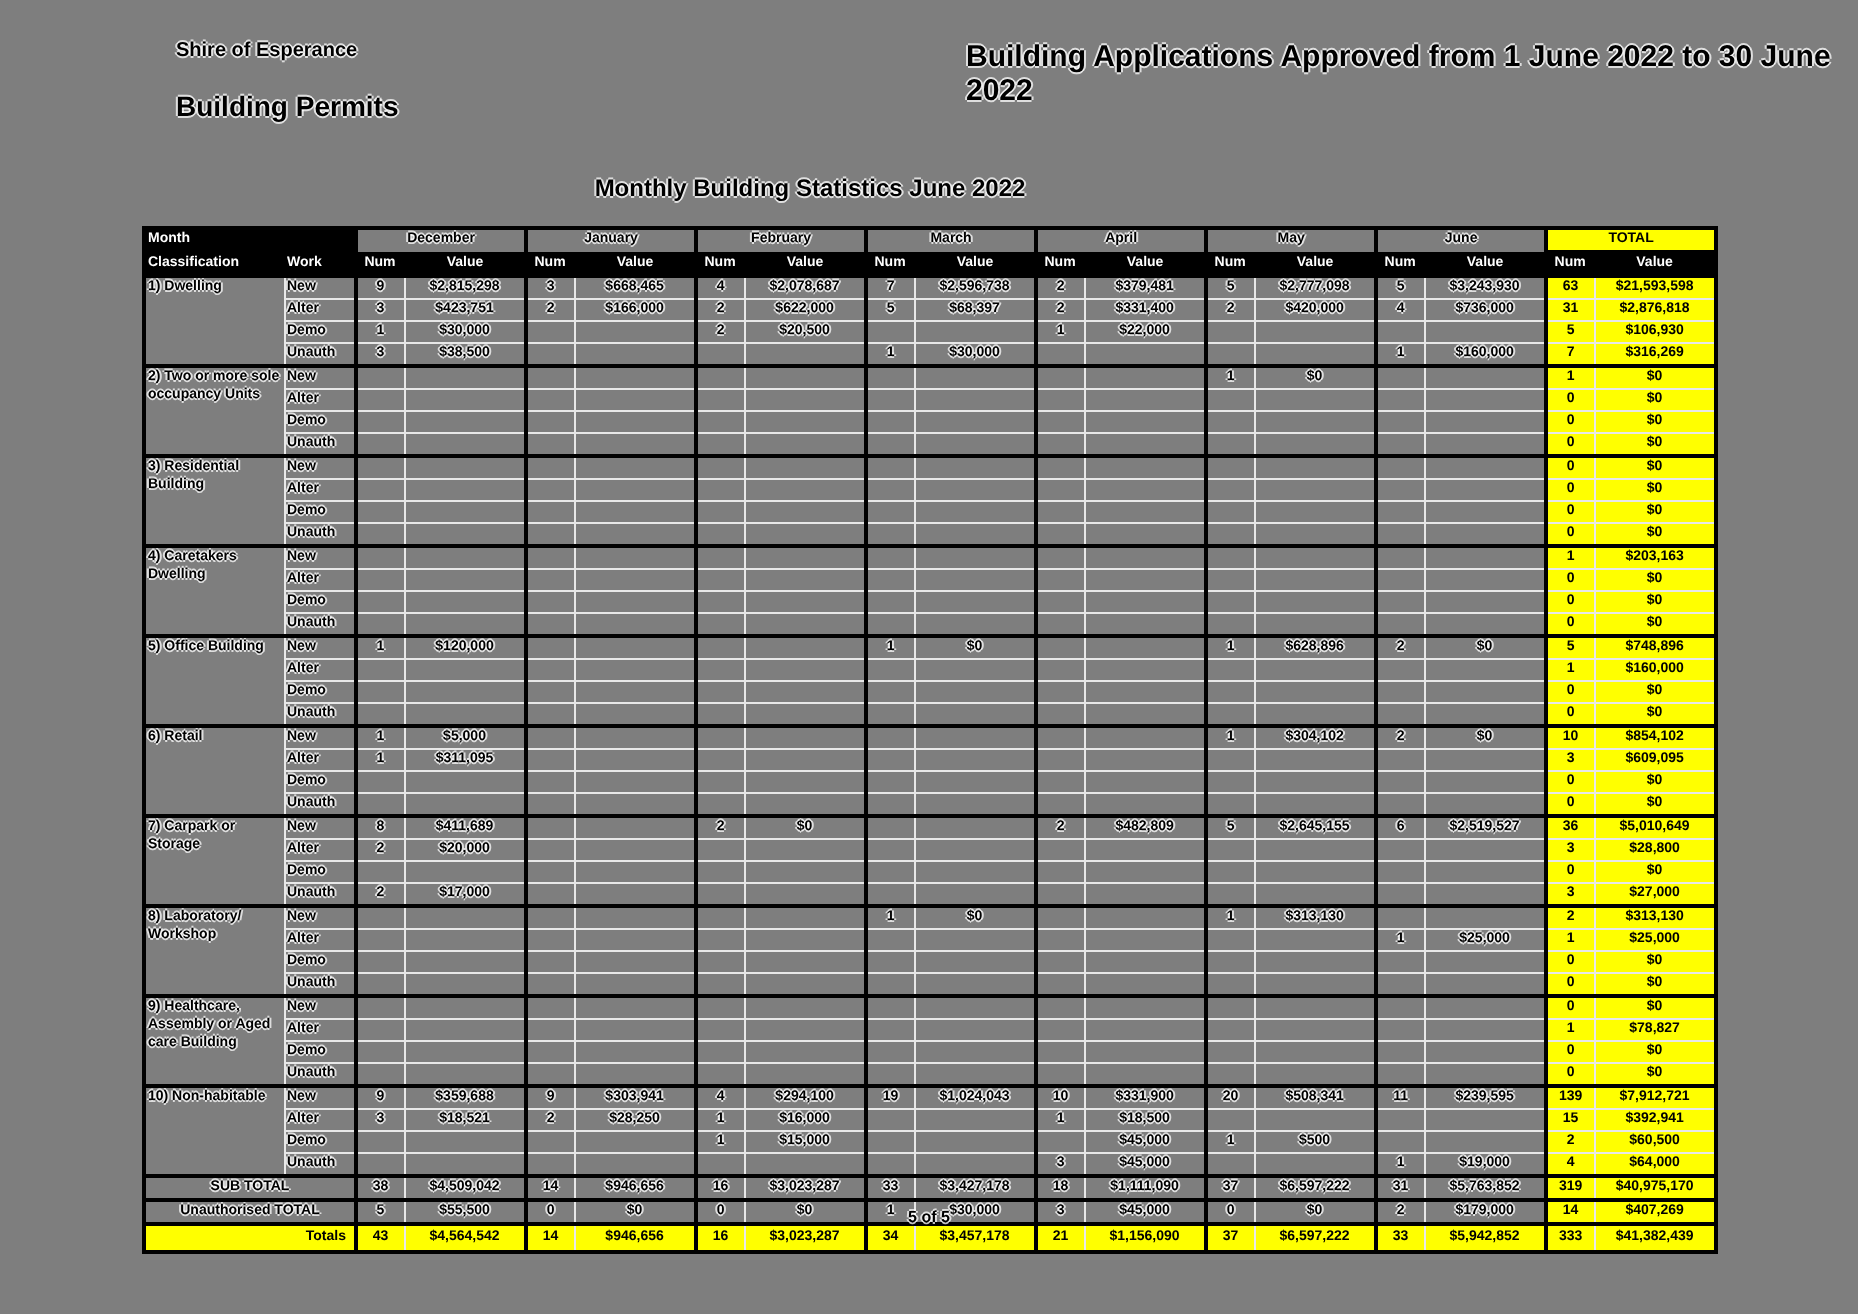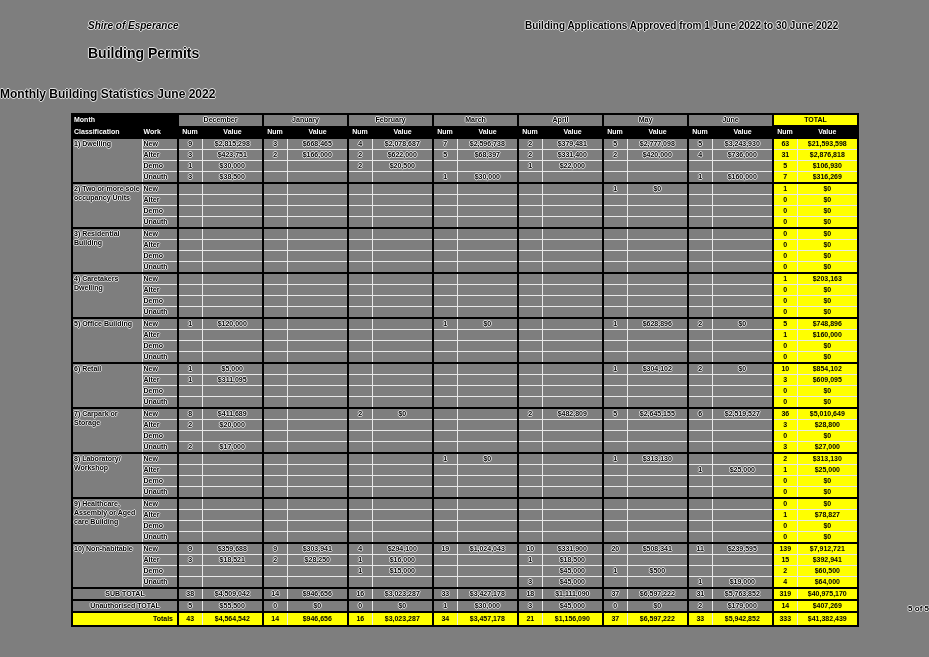--- a/index.html
+++ b/index.html
@@ -6,25 +6,25 @@
   body{
     width:929px;height:657px;position:relative;overflow:hidden;
     background:#7e7e7e;
     font-family:"Liberation Sans",sans-serif;
   }
   .halo{
     color:#000;font-weight:bold;
     text-shadow:0 1px 0 rgba(255,255,255,.75),0 -1px 0 rgba(255,255,255,.75),
                 1px 0 0 rgba(255,255,255,.75),-1px 0 0 rgba(255,255,255,.75);
   }
-  .org-name{position:absolute;left:88px;top:20px;font-size:10px;font-style:italic;}
+  .org-name{position:absolute;left:88px;top:20px;font-size:10px;}
   .org-sub{position:absolute;left:88px;top:45px;font-size:14px;}
-  .approved-range{position:absolute;left:525px;top:20px;font-size:10px;}
-  .doc-title{position:absolute;left:0;top:87px;width:810px;font-size:12px;}
-  .page-footer{position:absolute;left:0;top:604px;width:929px;text-align:right;font-size:8px;}
+  .approved-range{position:absolute;left:483px;top:20px;font-size:15px;}
+  .doc-title{position:absolute;left:0;top:87px;width:810px;text-align:center;font-size:12px;}
+  .page-footer{position:absolute;left:0;top:604px;width:929px;text-align:center;font-size:8px;}
 
   table{border-collapse:collapse;table-layout:fixed;width:786px;
         position:absolute;left:71px;top:113px;border:2px solid #000;}
   col.c-class{width:70px;} col.c-work{width:36px;}
   col.c-num{width:24px;} col.c-val{width:61px;}
   th,td{padding:0 1px;font-size:7px;line-height:10px;height:10px;
         overflow:hidden;white-space:nowrap;text-align:center;vertical-align:middle;
         border:1px solid #e8e8e8;}
   th.blk{background:#000;color:#fff;border:1px solid #000;font-size:7px;}
   th.corner{background:#000;color:#fff;border:1px solid #000;text-align:left;}

